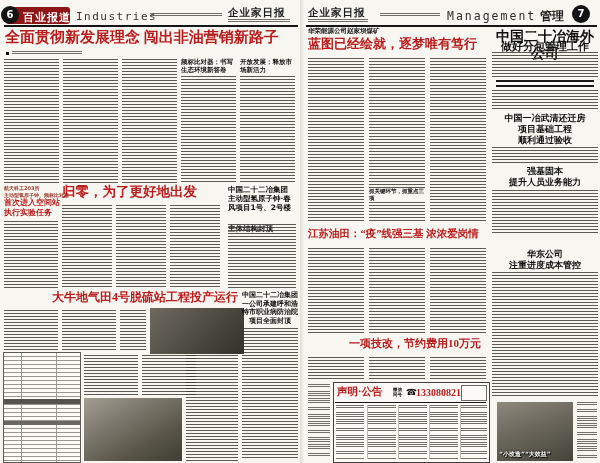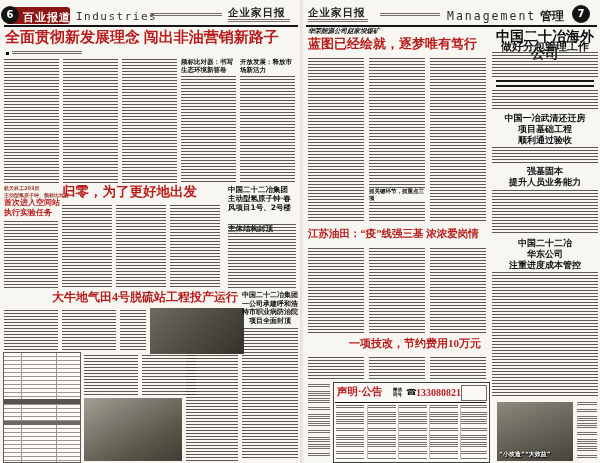--- a/index.html
+++ b/index.html
@@ -98,21 +98,21 @@
   <div class="abs" style="left:300px;top:0;width:6px;height:463px;background:linear-gradient(to right,#dedbd2,#f7f6f1 70%);"></div>
 
   <div class="abs serifb" style="left:308px;top:6px;font-size:10.5px;letter-spacing:1px;">企业家日报</div>
   <div class="abs gk2" style="left:308px;top:19px;width:60px;height:4px;"></div>
   <div class="abs gk2" style="left:380px;top:13px;width:60px;height:5px;"></div>
   <div class="abs mono" style="left:447px;top:9px;font-size:11.5px;letter-spacing:2px;color:#2c2c2c;">Management</div>
   <div class="abs" style="left:540px;top:8px;font-size:12px;font-weight:bold;">管理</div>
   <div class="abs badge" style="left:572px;top:5px;width:18px;height:18px;font-size:10px;line-height:18px;">7</div>
   <div class="abs rule" style="left:306px;top:25px;width:291px;height:2px;"></div>
 
-  <div class="abs hdw" style="left:308px;top:28px;font-size:6.5px;font-style:italic;">华荣能源公司赵家坝煤矿</div>
+  <div class="abs hdw" style="left:308px;top:28px;font-size:6.5px;">华荣能源公司赵家坝煤矿</div>
   <div class="abs hd" style="left:308px;top:37px;font-size:13px;">蓝图已经绘就，逐梦唯有笃行</div>
   <div class="abs gk" style="left:308px;top:58px;width:56px;height:164px;"></div>
   <div class="abs gk" style="left:369px;top:58px;width:56px;height:164px;"></div>
   <div class="abs hdw" style="left:369px;top:188px;width:56px;font-size:5.5px;background:#f7f6f1;">抓关键环节，抓重点三项</div>
   <div class="abs gk" style="left:430px;top:58px;width:56px;height:164px;"></div>
 
   <div class="abs hd" style="left:308px;top:228px;font-size:10.5px;">江苏油田：“疫”线强三基 浓浓爱岗情</div>
   <div class="abs gk" style="left:308px;top:248px;width:56px;height:86px;"></div>
   <div class="abs gk" style="left:369px;top:248px;width:56px;height:86px;"></div>
   <div class="abs gk" style="left:430px;top:248px;width:56px;height:86px;"></div>
@@ -142,21 +142,20 @@
   <div class="abs gk" style="left:492px;top:52px;width:106px;height:26px;"></div>
   <div class="abs bsub" style="left:496px;top:80px;width:98px;height:8px;"></div>
   <div class="abs gk" style="left:492px;top:90px;width:106px;height:20px;"></div>
   <div class="abs hdw ctr" style="left:492px;top:113px;width:106px;font-size:9px;">中国一冶武清还迁房</div>
   <div class="abs hdw ctr" style="left:492px;top:135px;width:106px;font-size:9px;">顺利通过验收</div>
   <div class="abs hdw ctr" style="left:492px;top:124px;width:106px;font-size:9px;">项目基础工程</div>
   <div class="abs gk" style="left:492px;top:147px;width:106px;height:16px;"></div>
   <div class="abs hdw ctr" style="left:492px;top:166px;width:106px;font-size:9px;">强基固本</div>
   <div class="abs hdw ctr" style="left:492px;top:177px;width:106px;font-size:9px;">提升人员业务能力</div>
   <div class="abs gk" style="left:492px;top:190px;width:106px;height:45px;"></div>
-  <div class="abs hdw ctr" style="left:492px;top:238px;width:106px;font-size:9px;">中国二十二冶</div>
   <div class="abs hdw ctr" style="left:492px;top:249px;width:106px;font-size:9px;">华东公司</div>
   <div class="abs hdw ctr" style="left:492px;top:260px;width:106px;font-size:9px;">注重进度成本管控</div>
   <div class="abs gk" style="left:492px;top:272px;width:106px;height:126px;"></div>
 
   <div class="abs photo3" style="left:497px;top:402px;width:76px;height:59px;">
     <div class="abs" style="left:2px;bottom:2px;font-size:6px;font-weight:bold;color:#fff;text-shadow:0 0 2px #000,1px 1px 1px #000;white-space:nowrap;">“小改造”“大效益”</div>
   </div>
   <div class="abs gk2" style="left:577px;top:402px;width:20px;height:59px;"></div>
 
 </div>

